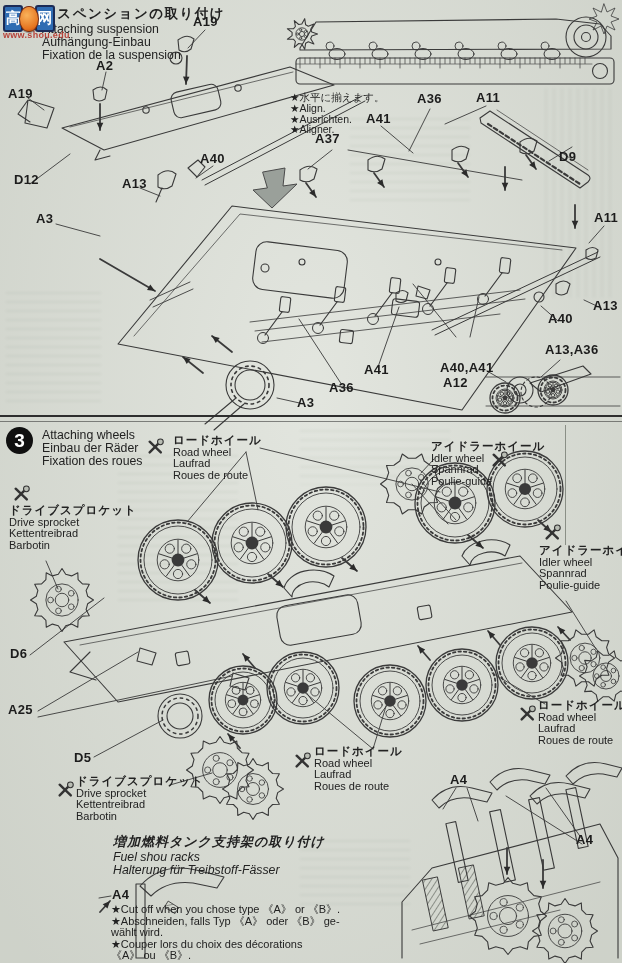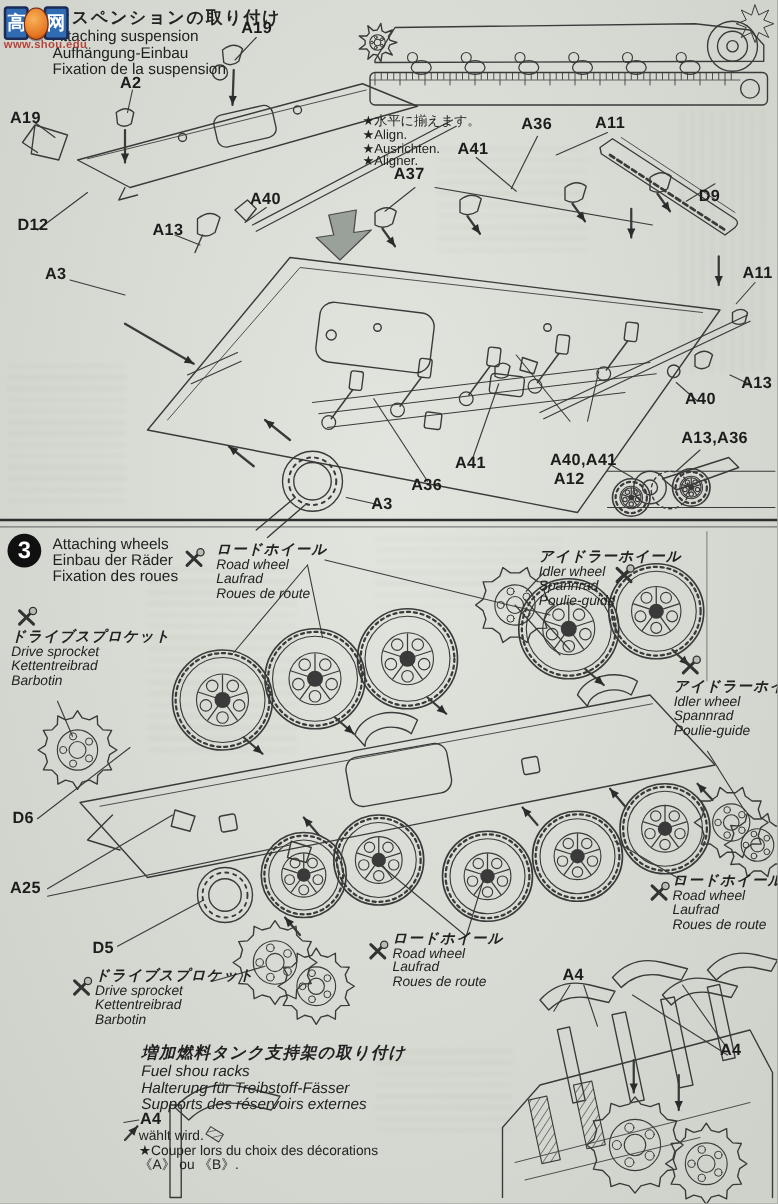--- a/index.html
+++ b/index.html
@@ -17,21 +17,21 @@
   .jp-title{font-weight:bold;font-size:13.5px;letter-spacing:1.5px;white-space:nowrap;}
   .lat{font-size:12.3px;line-height:13px;white-space:nowrap;}
   .sm{font-size:11.8px;line-height:12.4px;}
   .badge{position:absolute;width:27px;height:27px;border-radius:50%;background:#101010;color:#fff;
          display:flex;align-items:center;justify-content:center;font-size:19px;font-weight:bold;z-index:4;}
 
   
   .part-label{position:absolute;z-index:5;font-size:13px;font-weight:700;letter-spacing:.3px;color:#1c1c1c;white-space:nowrap;}
 
   
-  .callout{position:absolute;z-index:5;font-size:11px;line-height:11.6px;white-space:nowrap;font-style:italic;}
+  .callout{position:absolute;z-index:5;font-size:11px;line-height:11.6px;white-space:nowrap;}
   .callout .cjp{font-weight:bold;font-size:11.5px;letter-spacing:1px;}
   .cut-icon{position:absolute;z-index:5;width:17px;height:17px;display:inline-block;}
 
   .note-block{position:absolute;z-index:5;font-size:11px;line-height:11.5px;white-space:nowrap;}
 
   
   .wm{position:absolute;left:3px;top:5px;z-index:8;width:52px;}
   .wm-row{display:flex;align-items:center;gap:1px;}
   .wm-box{width:23px;height:23px;background:#2f6cb3;border:2px solid #1b2b56;border-radius:3px;
           color:#fff;font-weight:bold;font-size:15px;display:flex;align-items:center;justify-content:center;}
@@ -632,24 +632,25 @@
   <div class="hdr" style="left:42px;top:429px;">
     <div class="lat">Attaching wheels</div>
     <div class="lat">Einbau der Räder</div>
     <div class="lat">Fixation des roues</div>
   </div>
 
   <div class="hdr" style="left:113px;top:833px;font-style:italic;">
     <div class="jp-title" style="font-size:13px;letter-spacing:1px;">増加燃料タンク支持架の取り付け</div>
     <div class="lat">Fuel shou racks</div>
     <div class="lat">Halterung für Treibstoff-Fässer</div>
-    <div class="lat">Supports des réservoirs externes</div>
   </div>
 
   <div class="note-block" id="s4-notes" style="left:111px;top:904px;">
+      <div>★Cut off when you chose type 《A》 or 《B》.</div>
+      <div>★Abschneiden, falls Typ 《A》 oder 《B》 ge-</div>
       <div>wählt wird.</div>
       <div>★Couper lors du choix des décorations</div>
       <div>《A》 ou 《B》.</div>
     </div>
 
   <div id="gen">
       <div class="part-label" style="left: 193px; top: 14px;">A19</div>
       <div class="part-label" style="left: 96px; top: 58px;">A2</div>
       <div class="part-label" style="left: 8px; top: 86px;">A19</div>
       <div class="part-label" style="left: 14px; top: 172px;">D12</div>

